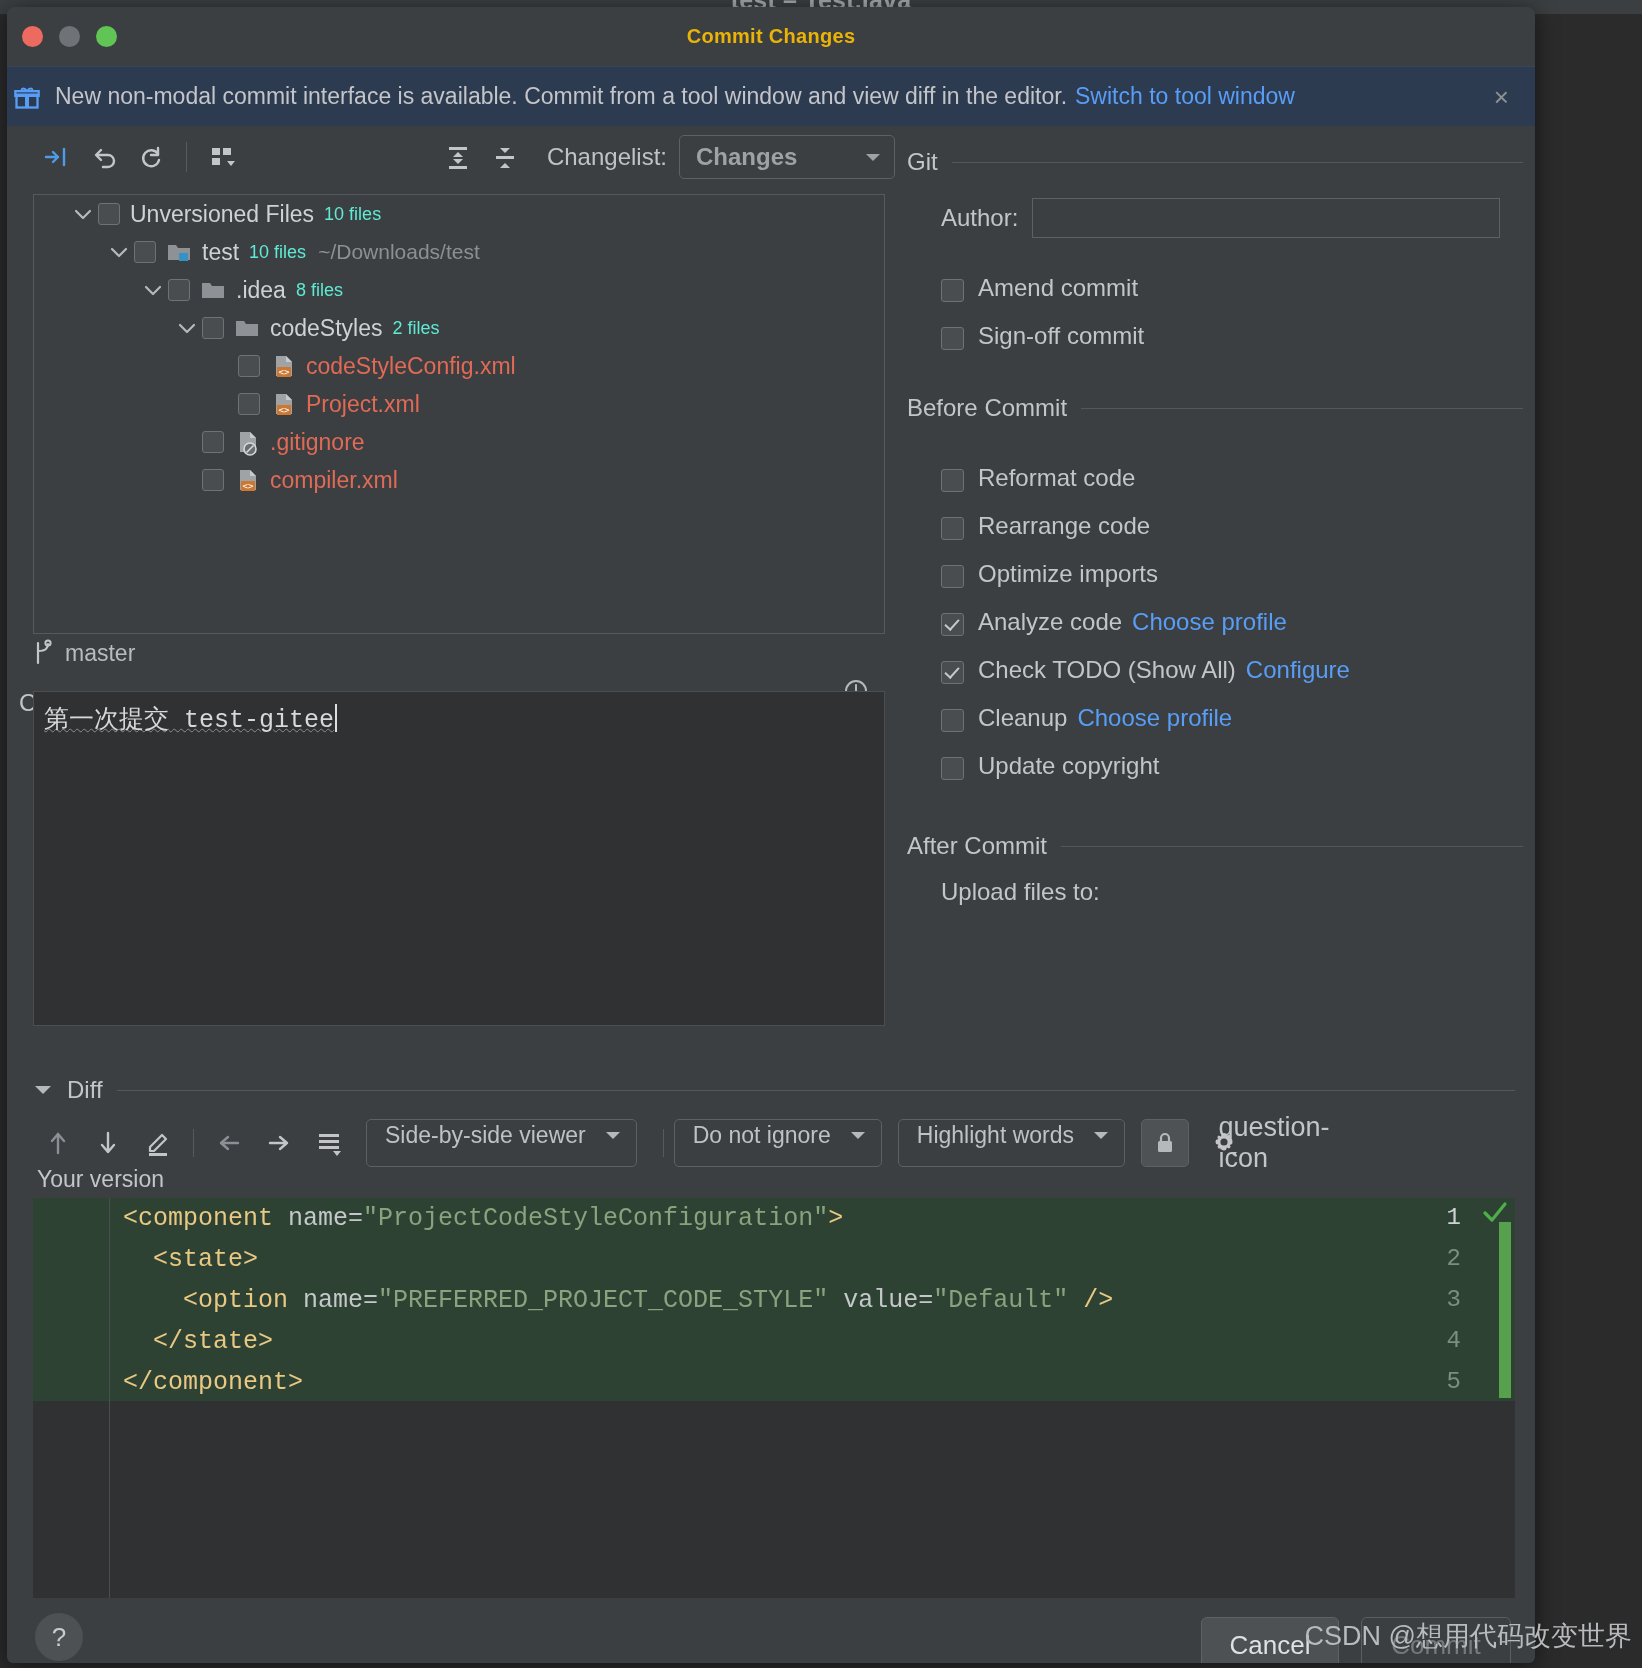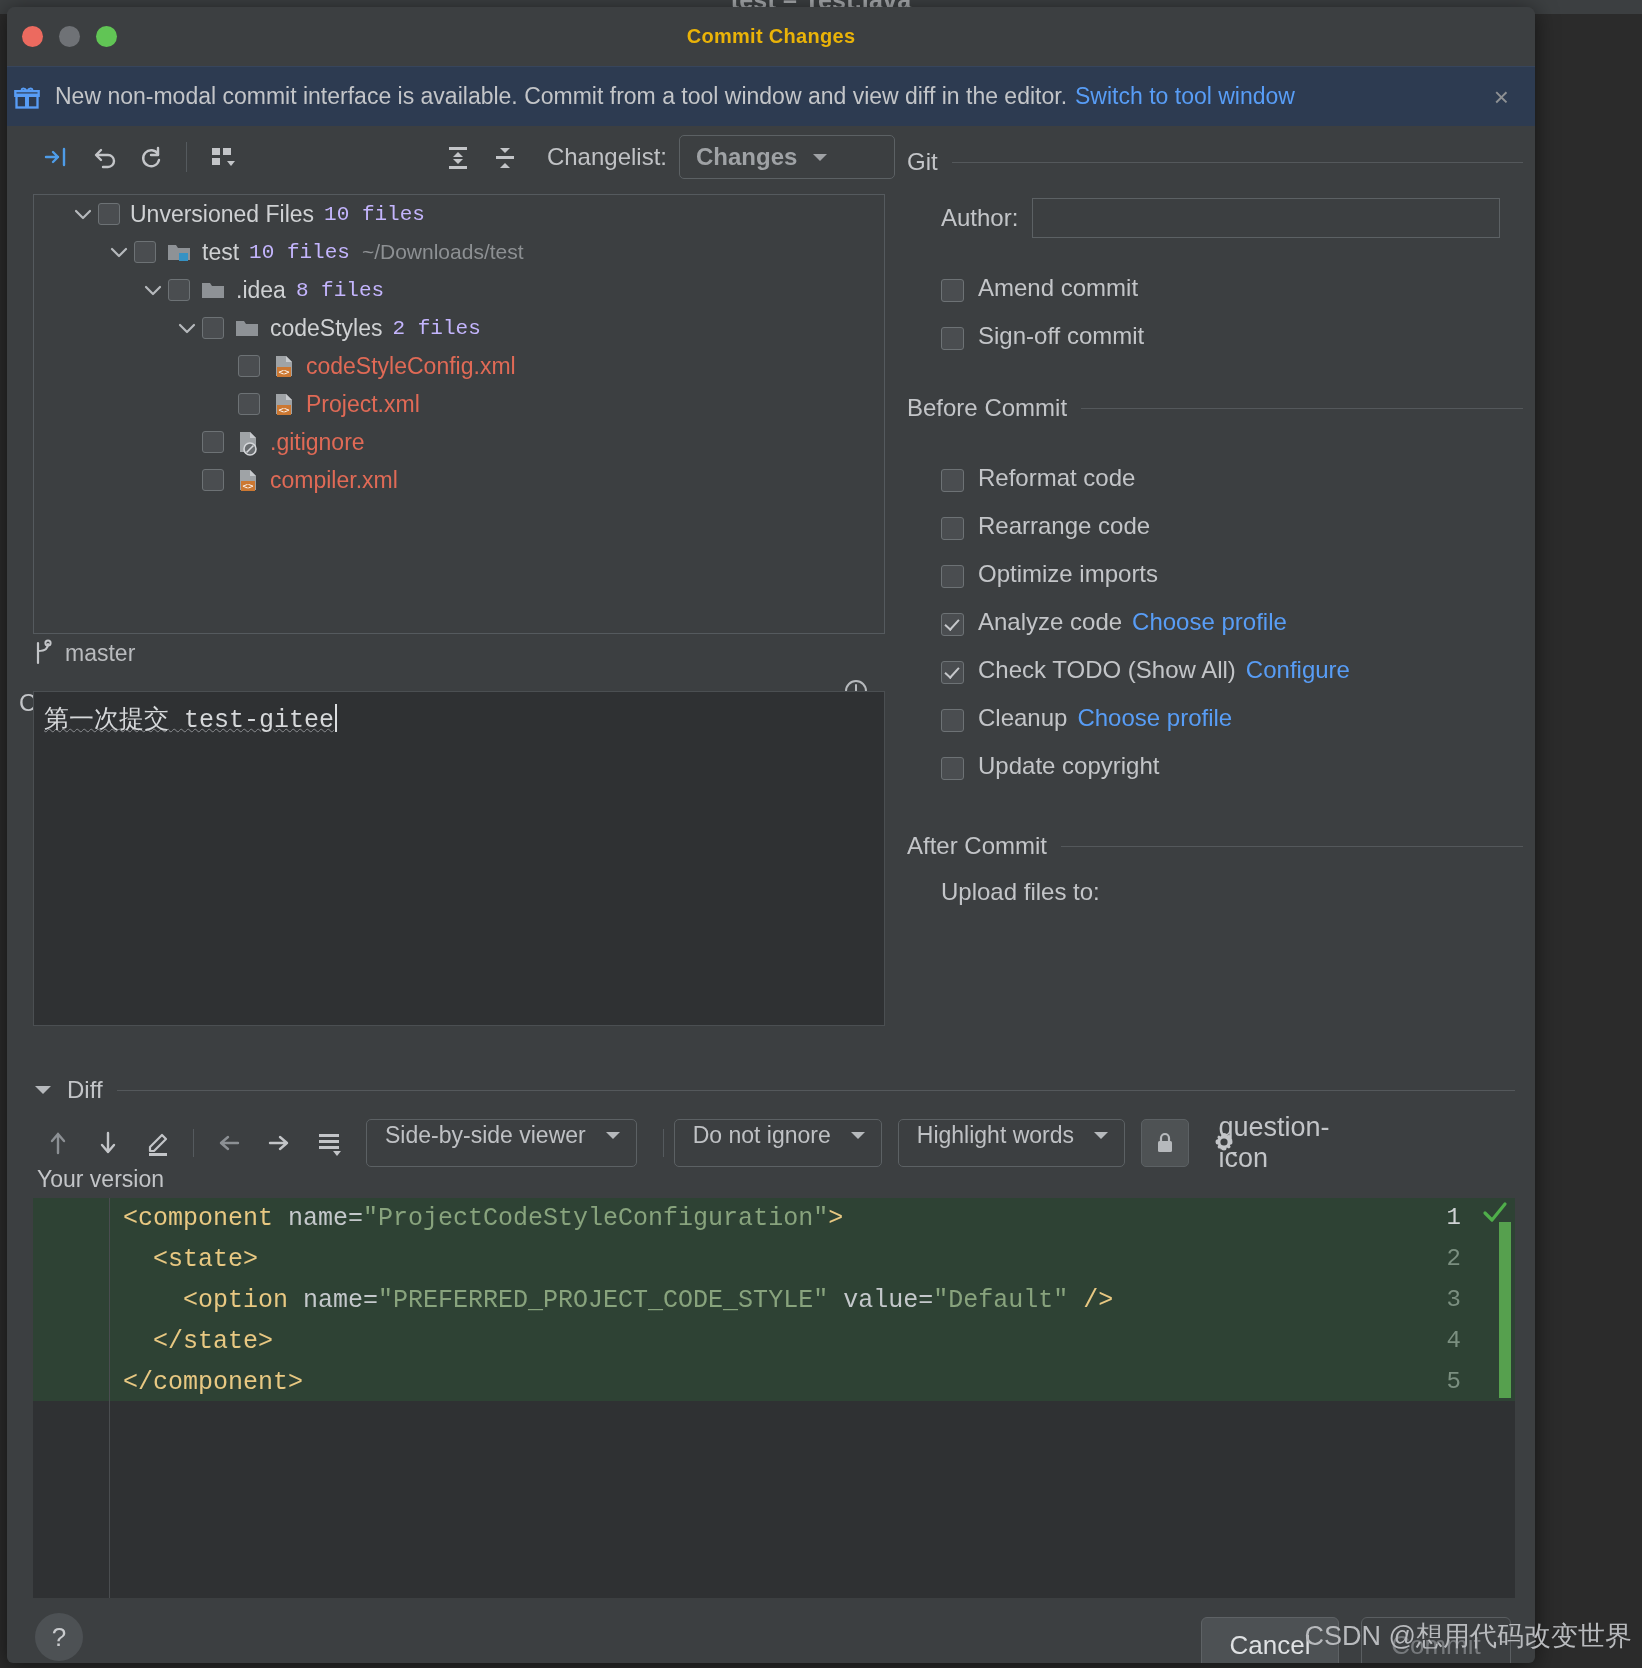--- a/index.html
+++ b/index.html
@@ -71,21 +71,21 @@
     display: flex; align-items: center; height: 62px; padding-left: 26px; gap: 0;
   }
   .tb-btn {
     width: 48px; height: 40px; display: flex; align-items: center; justify-content: center;
     cursor: default;
   }
   .tb-sep { width: 1px; height: 30px; background: #555a5e; margin: 0 12px; }
   .changelist-label { font-size: 24px; color: #c0c2c5; margin-left: 18px; margin-right: 12px; }
   .combo {
     height: 44px; min-width: 216px; border: 1px solid #5c6164; border-radius: 5px;
-    background: #3c3f41; display: flex; align-items: center; 
+    background: #3c3f41; display: flex; align-items: center; justify-content: space-between;
     padding: 0 12px 0 16px; cursor: default;
   }
   .combo-val { font-size: 24px; color: #9fa2a5; font-weight: bold; }
   .combo-arrow { margin-left: 14px; }
 
   
   .tree {
     position: absolute; left: 26px; top: 68px; width: 852px; height: 440px;
     background: #3c3f41; border: 1px solid #555a5e;
     overflow: hidden;
@@ -96,21 +96,21 @@
     width: 22px; height: 22px; border: 1px solid #6d7275; border-radius: 3px;
     background: #4a4d50; flex: 0 0 auto; margin-right: 10px; position: relative;
   }
   .cb.checked::after {
     content: ""; position: absolute; left: 6px; top: 2px; width: 6px; height: 12px;
     border: solid #c6c8cb; border-width: 0 2px 2px 0; transform: rotate(42deg);
   }
   .ico { width: 28px; height: 24px; margin-right: 8px; flex: 0 0 auto; }
   .nm { font-size: 23px; color: #cfd1d3; }
   .nm.file { color: #e06a56; }
-  .sub { font-size: 21px; color: #c4b5fd; margin-left: 10px; font-family: Liberation Mono, monospace; }
+  .sub { font-size: 18px; color: #5eead4; margin-left: 10px; }
   .path { font-size: 21px; color: #8d9093; margin-left: 12px; }
 
   
   .branch {
     position: absolute; left: 26px; top: 513px; display: flex; align-items: center; gap: 10px;
   }
   .branch-name { font-size: 23px; color: #b9bbbe; text-align: right; }
 
   
   .sec {

